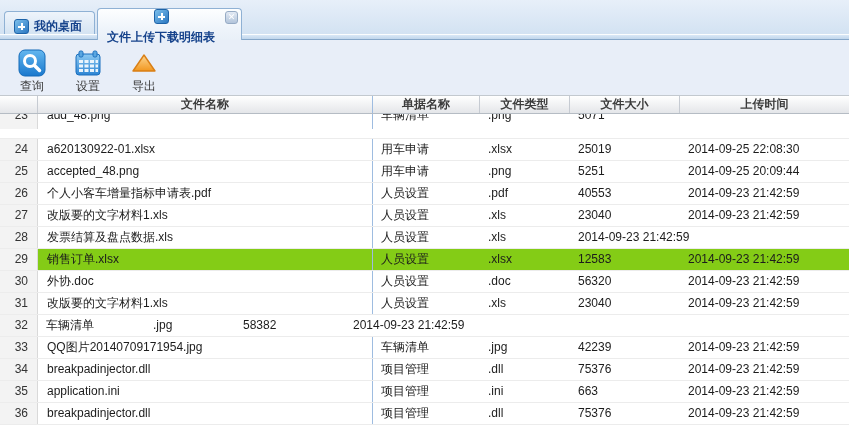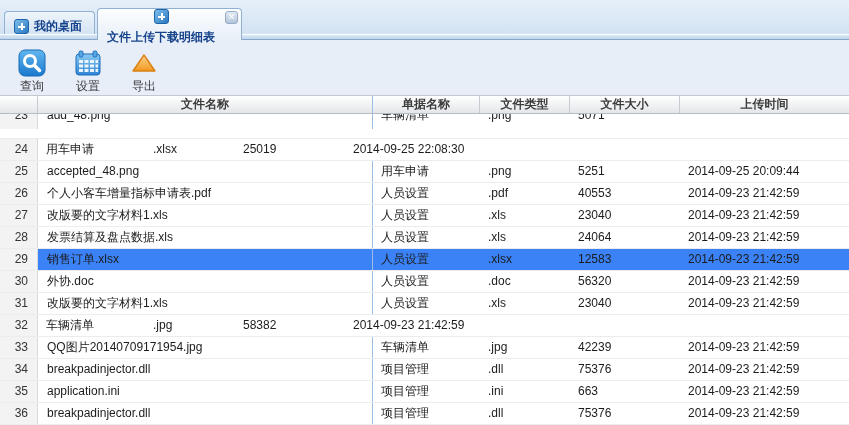--- a/index.html
+++ b/index.html
@@ -40,21 +40,21 @@
   .grid { height:337px; border-top:1px solid #c3c9cf; }
   .grid-header { display:flex; height:18px; background:linear-gradient(#ffffff,#e4e6e9);
                  border-bottom:1px solid #b5bcc4; }
   .hcell { display:flex; align-items:center; justify-content:center;
            color:#3b3b3b; font-weight:bold; border-right:1px solid #c6cbd2; cursor:pointer; }
   .hcell.col-name { border-right:1px solid #9ebce0; }
   .hcell.col-time { border-right:none; }
   .grid-body { height:314px; overflow:hidden; background:#fff; }
   .row { display:flex; height:22px; border-bottom:1px solid #ececec; overflow:hidden;
          background:#fff; cursor:default; }
-  .row.highlight { background:#3b82f6; }
+  .row.highlight { background:#84cc16; }
   .row.clipped { height:25px; }
   .row.clipped .cell { position:relative; top:-9px; }
   .cell { line-height:21px; color:#1c1c1c; white-space:nowrap; overflow:hidden; }
   .col-num  { width:38px;  flex:0 0 38px; }
   .col-name { width:335px; flex:0 0 335px; }
   .col-doc  { width:107px; flex:0 0 107px; }
   .col-type { width:90px;  flex:0 0 90px; }
   .col-size { width:110px; flex:0 0 110px; }
   .col-time { flex:1; }
   .cell.col-num  { background:#f3f3f3; border-right:1px solid #d9d9d9; text-align:right;
@@ -153,20 +153,21 @@
   <div class="grid-body">
       <div class="row clipped">
     <div class="cell col-num">23</div>
     <div class="cell col-name">add_48.png</div>
     <div class="cell col-doc">车辆清单</div>
     <div class="cell col-type">.png</div>
     <div class="cell col-size">5071</div>
   </div>
       <div class="row">
     <div class="cell col-num">24</div>
+    <div class="cell col-name">a620130922-01.xlsx</div>
     <div class="cell col-doc">用车申请</div>
     <div class="cell col-type">.xlsx</div>
     <div class="cell col-size">25019</div>
     <div class="cell col-time">2014-09-25 22:08:30</div>
   </div>
       <div class="row">
     <div class="cell col-num">25</div>
     <div class="cell col-name">accepted_48.png</div>
     <div class="cell col-doc">用车申请</div>
     <div class="cell col-type">.png</div>
@@ -187,21 +188,20 @@
     <div class="cell col-doc">人员设置</div>
     <div class="cell col-type">.xls</div>
     <div class="cell col-size">23040</div>
     <div class="cell col-time">2014-09-23 21:42:59</div>
   </div>
       <div class="row">
     <div class="cell col-num">28</div>
     <div class="cell col-name">发票结算及盘点数据.xls</div>
     <div class="cell col-doc">人员设置</div>
     <div class="cell col-type">.xls</div>
-    <div class="cell col-size">24064</div>
     <div class="cell col-time">2014-09-23 21:42:59</div>
   </div>
       <div class="row highlight">
     <div class="cell col-num">29</div>
     <div class="cell col-name">销售订单.xlsx</div>
     <div class="cell col-doc">人员设置</div>
     <div class="cell col-type">.xlsx</div>
     <div class="cell col-size">12583</div>
     <div class="cell col-time">2014-09-23 21:42:59</div>
   </div>

